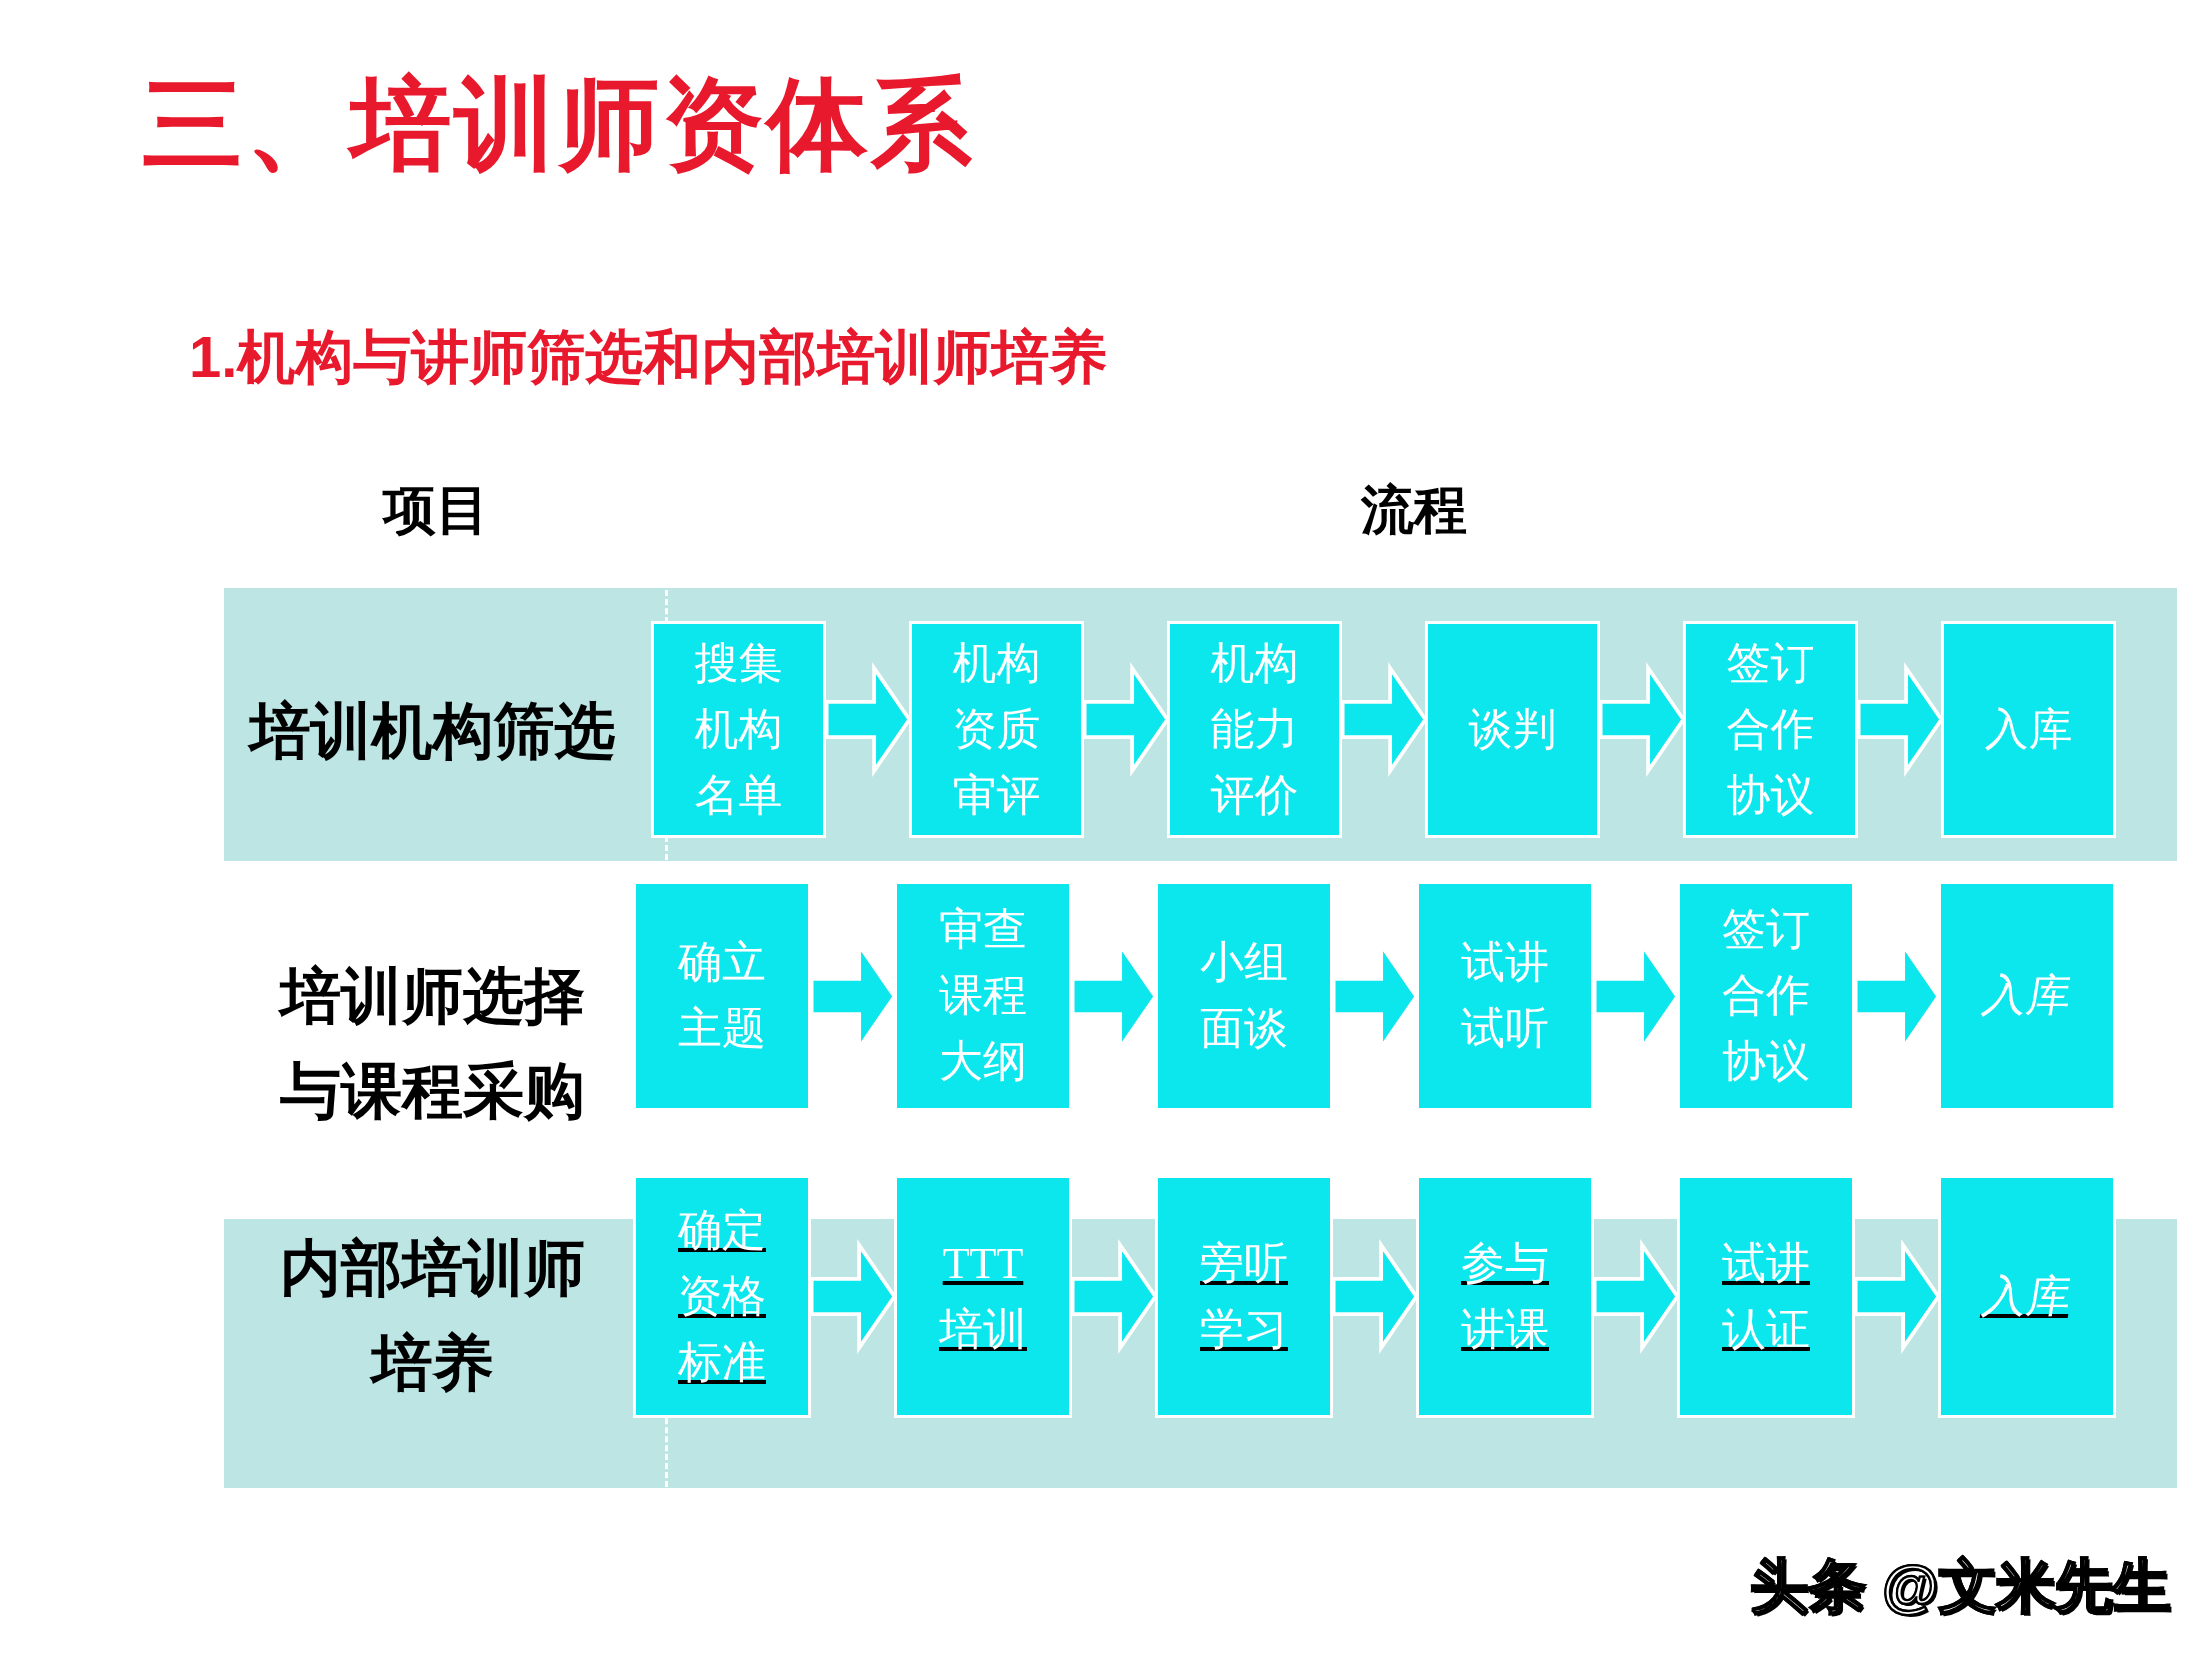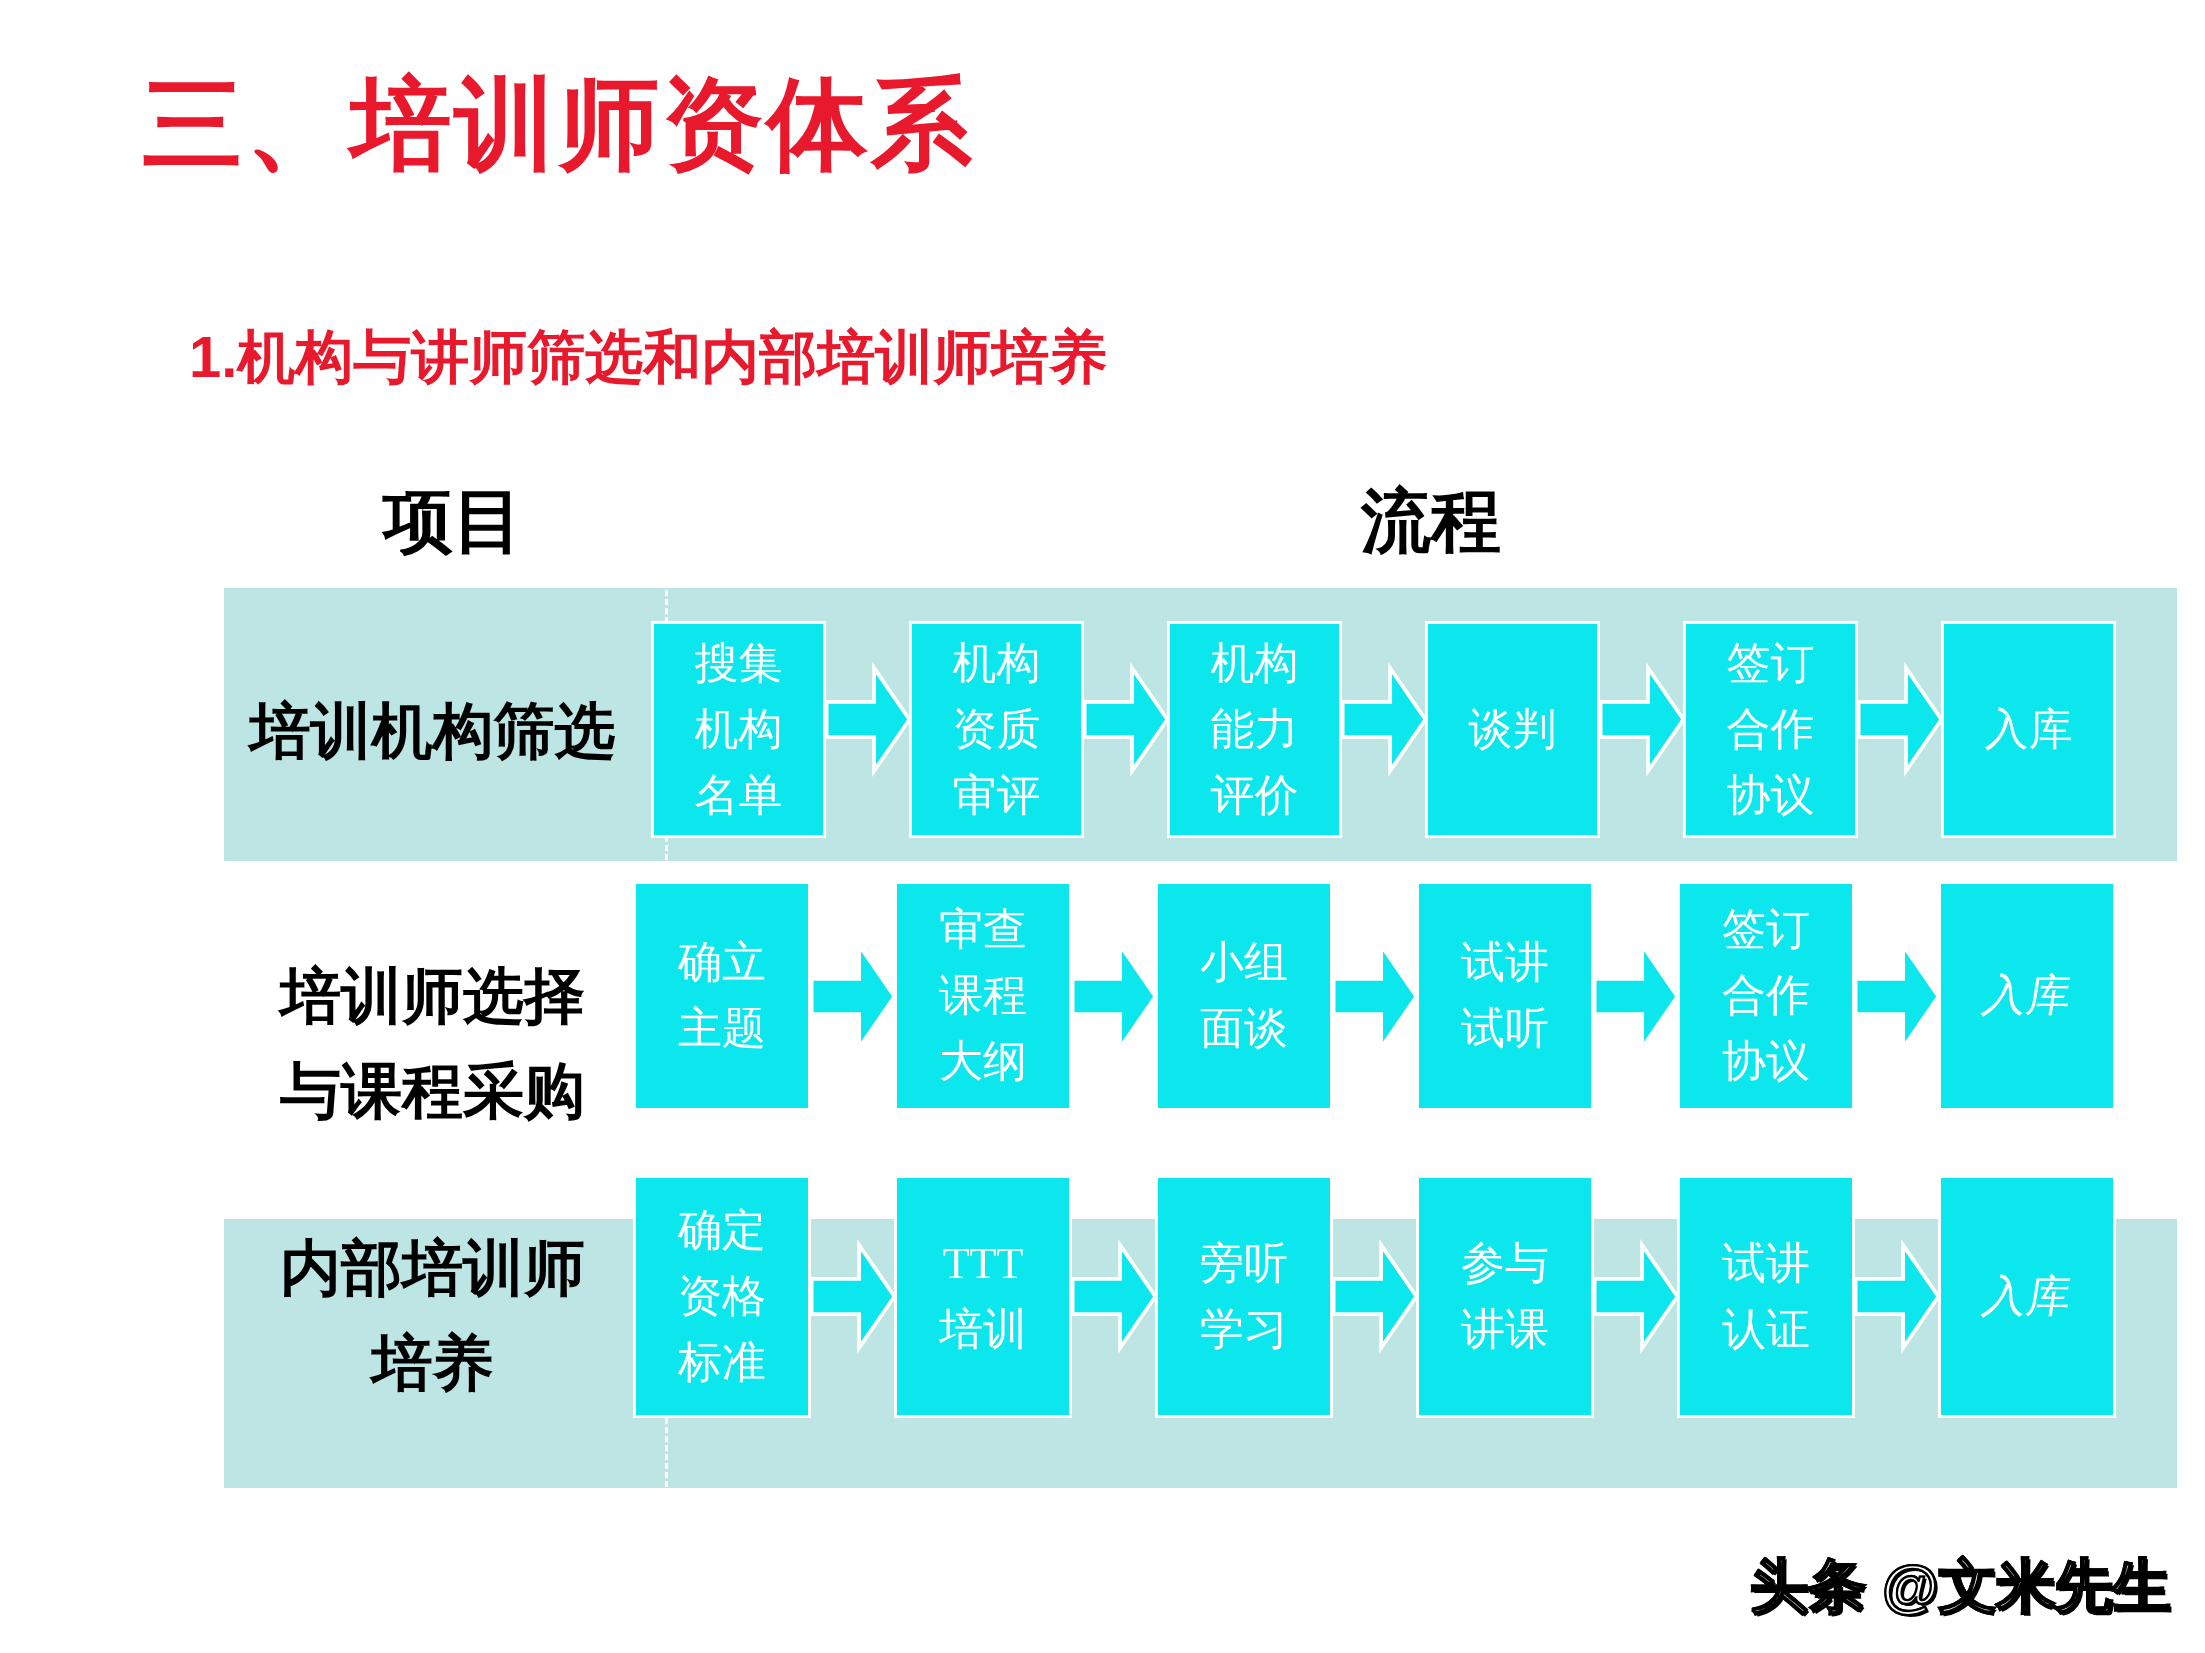--- a/index.html
+++ b/index.html
@@ -28,21 +28,21 @@
     white-space:nowrap;
   }
   .slide-subtitle{
     position:absolute;left:189px;top:322px;
     font-weight:700;font-size:58px;line-height:1.2;
     color:var(--red);
     white-space:nowrap;
   }
   .col-header{
     position:absolute;top:475px;
-    font-weight:700;font-size:70px;color:var(--label-black);
+    font-weight:700;font-size:53px;color:var(--label-black);
     white-space:nowrap;
   }
   .col-header.left{left:383px;}
   .col-header.right{left:1361px;}
 
   .band{
     position:absolute;left:224px;width:1953px;
     background:var(--band);
   }
   .band.b1{top:588px;height:273px;}
@@ -68,21 +68,21 @@
   .row-label.l2{top:949px;}
   .row-label.l3{top:1221px;}
 
   .flow{
     position:absolute;
     display:flex;align-items:stretch;
     z-index:2;
   }
   .flow.r1{left:651px;top:601px;height:237px;}
   .flow.r2{left:633px;top:881px;height:230px;}
-  .flow.r3{left:633px;top:1175px;height:243px;}
+  .flow.r3{left:633px;top:1175px;height:243px;text-decoration:underline;}
 
   .step{
     flex:none;
     background:var(--cyan);
     border:3.1px solid #ffffff;
     box-sizing:border-box;
     display:flex;align-items:center;justify-content:center;
   }
   .flow.r1 .step{width:175px;margin-top:20px;}
   .flow.r2 .step, .flow.r3 .step{width:178px;}

